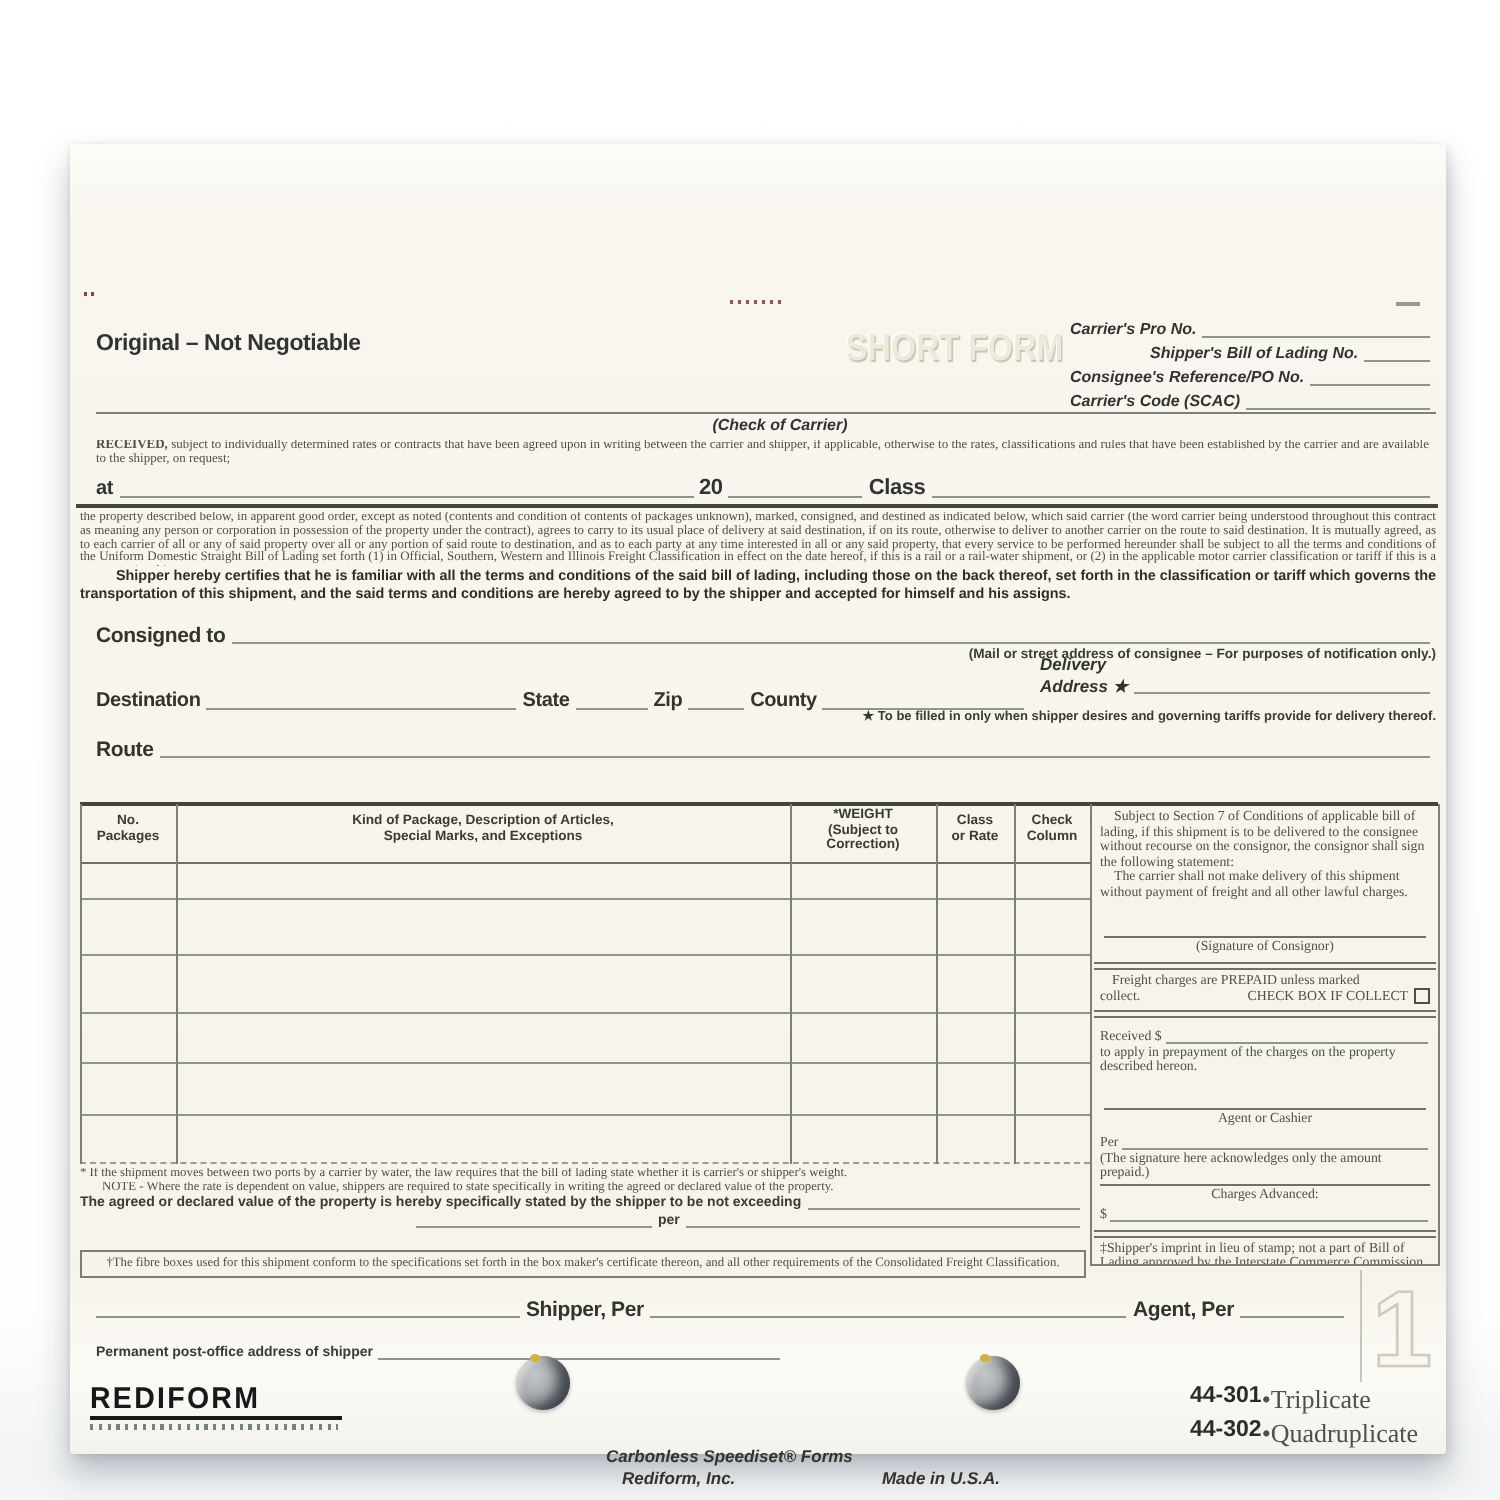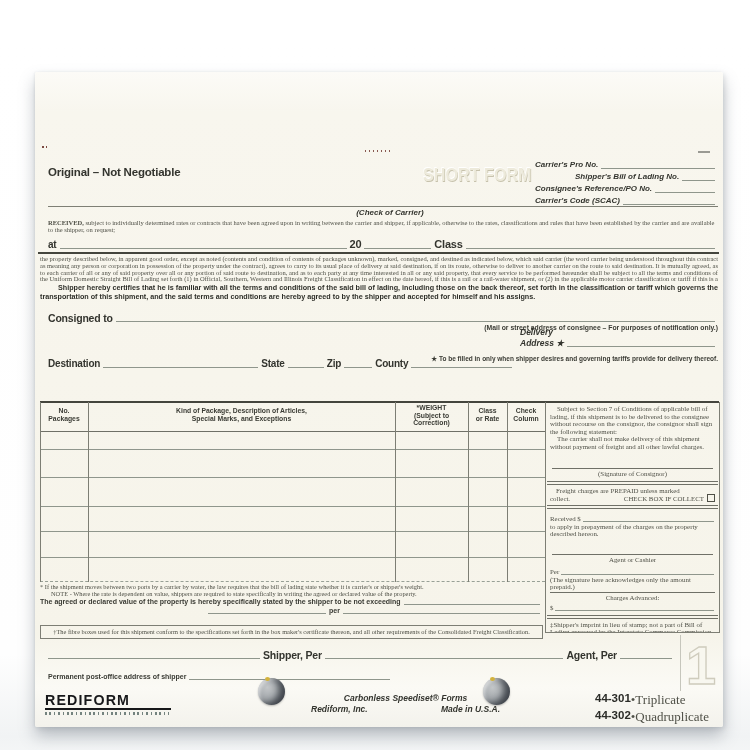--- a/index.html
+++ b/index.html
@@ -106,39 +106,43 @@
     <div class="abs tiny" style="left:5px;top:184px;width:678px;height:27px;overflow:hidden;">the property described below, in apparent good order, except as noted (contents and condition of contents of packages unknown), marked, consigned, and destined as indicated below, which said carrier (the word carrier being understood throughout this contract as meaning any person or corporation in possession of the property under the contract), agrees to carry to its usual place of delivery at said destination, if on its route, otherwise to deliver to another carrier on the route to said destination. It is mutually agreed, as to each carrier of all or any of said property over all or any portion of said route to destination, and as to each party at any time interested in all or any said property, that every service to be performed hereunder shall be subject to all the terms and conditions of the Uniform Domestic Straight Bill of Lading set forth (1) in Official, Southern, Western and Illinois Freight Classification in effect on the date hereof, if this is a rail or a rail-water shipment, or (2) in the applicable motor carrier classification or tariff if this is a motor carrier shipment.</div>
 
     <div class="abs" style="left:5px;top:212px;width:678px;height:19px;overflow:hidden;font-weight:bold;font-size:7.2px;line-height:8.6px;color:#2e2f29;text-align:justify;text-indent:18px;font-family:'Liberation Sans',sans-serif;">Shipper hereby certifies that he is familiar with all the terms and conditions of the said bill of lading, including those on the back thereof, set forth in the classification or tariff which governs the transportation of this shipment, and the said terms and conditions are hereby agreed to by the shipper and accepted for himself and his assigns.</div>
 
     <div class="abs row" style="left:13px;top:238px;width:670px;height:13px;align-items:flex-end;">
       <span class="lbl-lg">Consigned to</span>
       <span class="fill"></span>
     </div>
     <div class="abs lbl-sm" style="right:5px;top:252px;width:360px;text-align:right;font-size:6.8px;">(Mail or street address of consignee – For purposes of notification only.)</div>
 
-    <div class="abs row" style="left:13px;top:284px;width:467px;height:13px;justify-content:flex-end;">
+    <div class="abs row" style="left:13px;top:271px;width:467px;height:13px;justify-content:flex-end;">
       <span class="lbl-lg" style="font-size:10px;">Destination</span>
       <span class="fill" style="flex:0 0 155px;"></span>
       <span class="lbl-lg" style="font-size:10px;">State</span>
       <span class="fill" style="flex:0 0 36px;"></span>
       <span class="lbl-lg" style="font-size:10px;">Zip</span>
       <span class="fill" style="flex:0 0 28px;"></span>
       <span class="lbl-lg" style="font-size:10px;">County</span>
       <span class="fill"></span>
     </div>
     <div class="abs" style="left:485px;top:256px;width:198px;">
       <div class="lbl-md">Delivery</div>
       <div class="row" style="height:11px;">
         <span class="lbl-md">Address ★</span>
         <span class="fill"></span>
       </div>
     </div>
     <div class="abs lbl-sm" style="right:5px;top:283px;width:320px;text-align:right;font-size:6.5px;">★ To be filled in only when shipper desires and governing tariffs provide for delivery thereof.</div>
 
+    <div class="abs row" style="left:13px;top:295px;width:670px;height:13px;">
+      <span class="lbl-lg">Route</span>
+      <span class="fill"></span>
+    </div>
 
 
     <div class="hl-dark" style="left:5px;top:329px;width:679px;height:1.5px;"></div>
     <div class="abs" style="left:5px;top:330px;width:505px;height:180px;">
       <div class="thead-cell" style="left:0;top:5px;width:48px;">
         <div>No.</div>
         <div>Packages</div>
       </div>
       <div class="thead-cell" style="left:48px;top:5px;width:307px;">
         <div>Kind of Package, Description of Articles,</div>
@@ -240,21 +244,21 @@
 
     <div class="abs" style="left:10px;top:620px;">
       <div class="brand">REDIFORM</div>
       <div class="brand-rule"></div>
       <div class="brand-dots"></div>
     </div>
 
     <div class="hole" style="left:223px;top:606px;"></div>
     <div class="hole" style="left:448px;top:606px;"></div>
 
-    <div class="abs" style="left:268px;top:622px;width:205px;text-align:center;">
+    <div class="abs" style="left:268px;top:652px;width:205px;">
       <div class="lbl-md" style="font-size:8.5px;">Carbonless Speediset® Forms</div>
       <div style="display:flex;justify-content:space-between;margin-top:2px;padding:0 8px;">
         <span class="lbl-md" style="font-size:8.5px;">Rediform, Inc.</span>
         <span class="lbl-md" style="font-size:8.5px;">Made in U.S.A.</span>
       </div>
     </div>
 
     <div class="abs" style="left:560px;top:620px;width:125px;">
       <div class="pn-row">
         <span class="pn-num">44-301</span>

